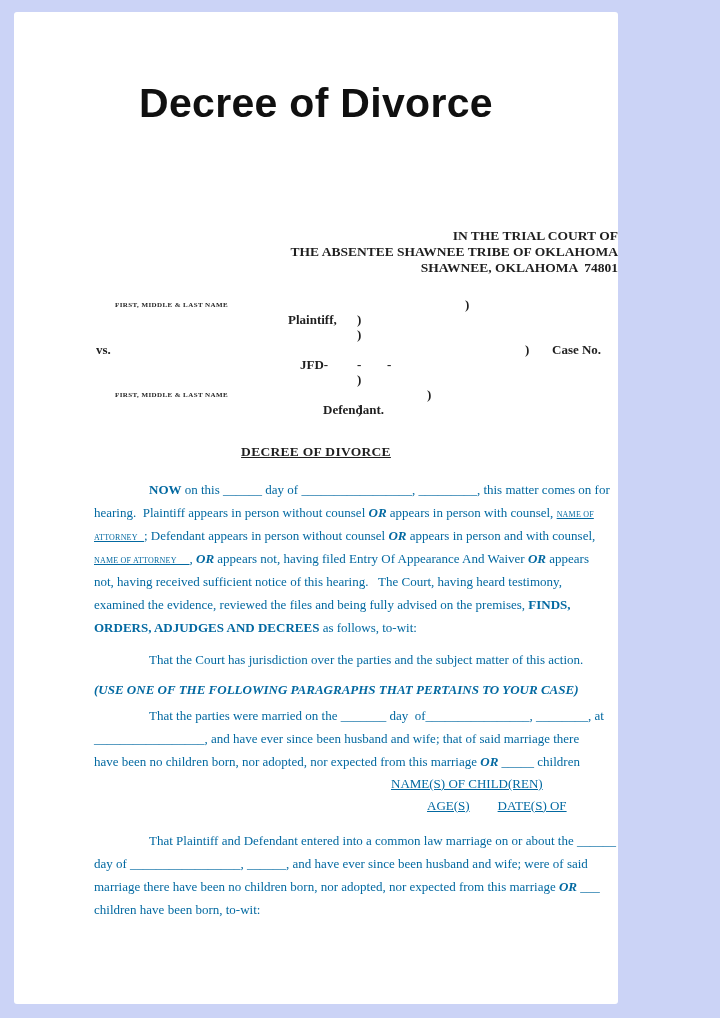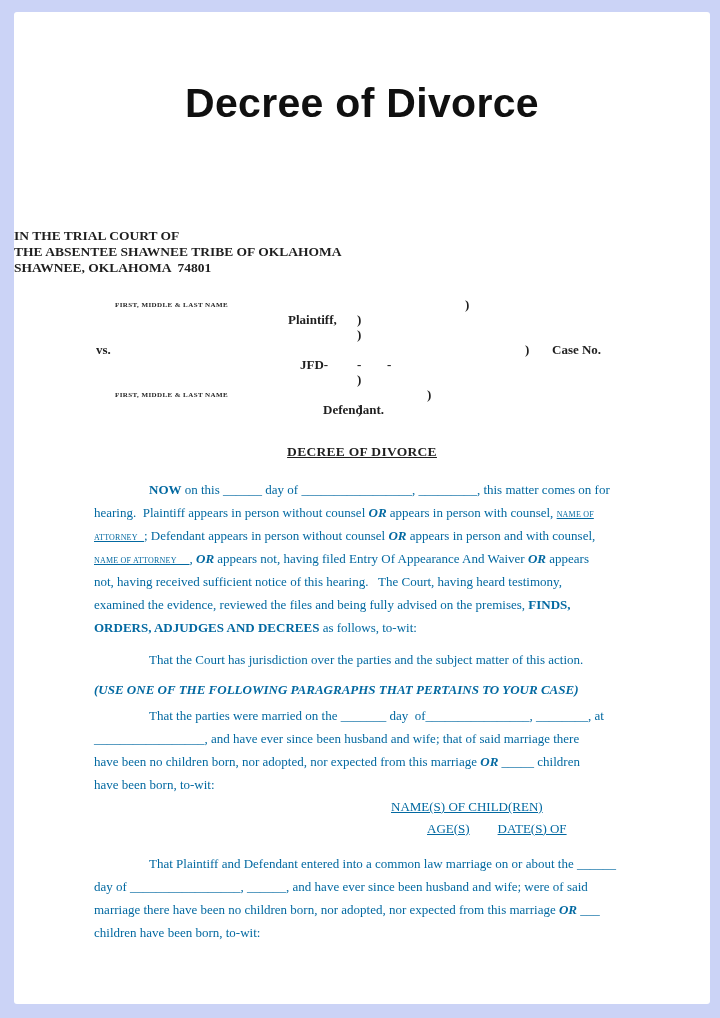--- a/index.html
+++ b/index.html
@@ -4,34 +4,34 @@
 <style>
   html,body { margin:0; padding:0; }
   body {
     width:720px; height:1018px;
     background:#cbd3f6;
     position:relative;
     font-family:"Liberation Serif", serif;
   }
   .page {
     position:absolute; left:14px; top:12px;
-    width:696px; height:992px;
+    width:604px; height:992px;
     background:#ffffff;
     border-radius:3px;
   }
   .doc-title {
     position:absolute; top:68px; left:0; width:100%;
     text-align:center;
     font-family:"Liberation Sans", sans-serif;
     font-weight:700; font-size:41px; letter-spacing:0.3px;
     color:#101010;
   }
   .court {
     position:absolute; top:216px; left:0; width:100%;
-    text-align:left; font-weight:bold; font-size:13.5px;
+    text-align:right; font-weight:bold; font-size:13.5px;
     line-height:16px; color:#1f1f1f;
   }
   .court div { white-space:pre; }
   .caption {
     position:absolute; top:285px; left:80px; width:560px; height:132px;
     font-size:13px; font-weight:bold; color:#1f1f1f;
   }
   .cap { position:absolute; white-space:pre; }
   .cap-label { font-size:7px; letter-spacing:0.4px; font-weight:bold; }
   .cap-r1-label { left:21px;  top:4px; }
@@ -127,21 +127,20 @@
     <div class="block-jurisdiction">
         <div class="line indent"><span>That the Court has jurisdiction over the parties and the subject matter of this action.</span></div>
       </div>
     <div class="block-instruction">
         <div class="line"><span class="seg-bi">(USE ONE OF THE FOLLOWING PARAGRAPHS THAT PERTAINS TO YOUR CASE)</span></div>
       </div>
     <div class="block-marriage">
         <div class="line indent"><span>That the parties were married on the _______ day  of________________, ________, at</span></div>
         <div class="line"><span>_________________, and have ever since been husband and wife; that of said marriage there</span></div>
         <div class="line"><span>have been no children born, nor adopted, nor expected from this marriage </span><span class="seg-bi">OR</span><span> _____ children</span></div>
-        <div class="line"><span>have been born, to-wit:</span></div>
       </div>
     <div class="block-children">
         <div class="line"><span>NAME(S) OF CHILD(REN)</span></div>
         <div class="line childline2"><span>AGE(S)</span><span class="seg-tab">DATE(S) OF</span></div>
       </div>
     <div class="block-commonlaw">
         <div class="line indent"><span>That Plaintiff and Defendant entered into a common law marriage on or about the ______</span></div>
         <div class="line"><span>day of _________________, ______, and have ever since been husband and wife; were of said</span></div>
         <div class="line"><span>marriage there have been no children born, nor adopted, nor expected from this marriage </span><span class="seg-bi">OR</span><span> ___</span></div>
         <div class="line"><span>children have been born, to-wit:</span></div>

